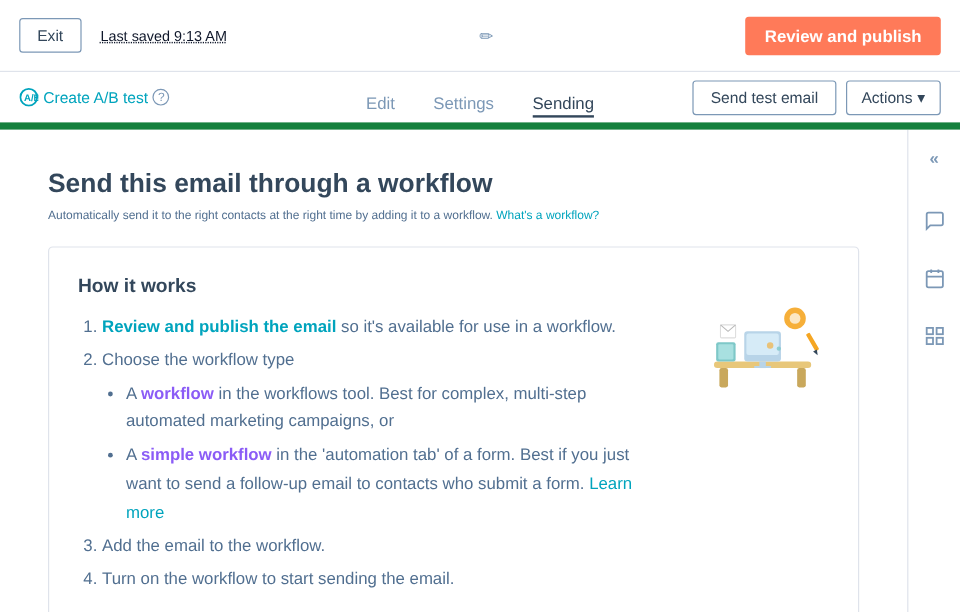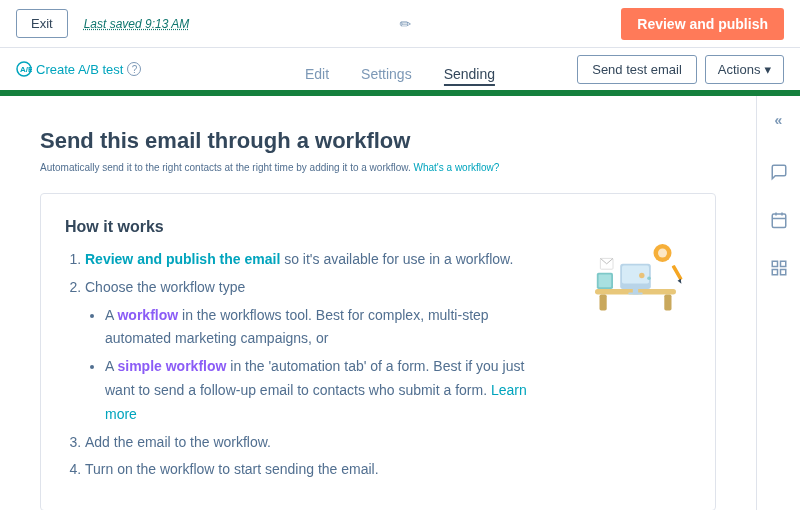--- a/index.html
+++ b/index.html
@@ -3,21 +3,21 @@
   <meta charset="utf-8">
   <style>
     * { box-sizing: border-box; margin: 0; padding: 0; }
     body { font-family: -apple-system, BlinkMacSystemFont, 'Segoe UI', Helvetica, Arial, sans-serif; font-size: 14px; background: #fff; color: #33475b; }
 
     
     .top-bar {
       display: flex;
       align-items: center;
       padding: 12px 16px;
-      height: 48px;
+      height: 60px;
       border-bottom: 1px solid #dfe3eb;
       background: #fff;
     }
     .top-bar-left { display: flex; align-items: center; gap: 8px; }
     .btn-exit {
       border: 1px solid #7c98b6;
       background: #fff;
       color: #33475b;
       padding: 6px 14px;
       border-radius: 3px;
@@ -30,25 +30,24 @@
       background: #fff;
       color: #33475b;
       padding: 6px 14px;
       border-radius: 3px;
       cursor: pointer;
       font-size: 13px;
       font-weight: 500;
     }
     .last-saved {
       font-size: 12px;
-      color: #0f766e;
+      color: #0f172a;
       margin-left: 8px;
       text-decoration: underline;
       text-decoration-style: dotted;
-      font-style: italic;
     }
     .top-bar-center {
       flex: 1;
       display: flex;
       align-items: center;
       justify-content: center;
       gap: 8px;
     }
     .email-title {
       font-size: 18px;

